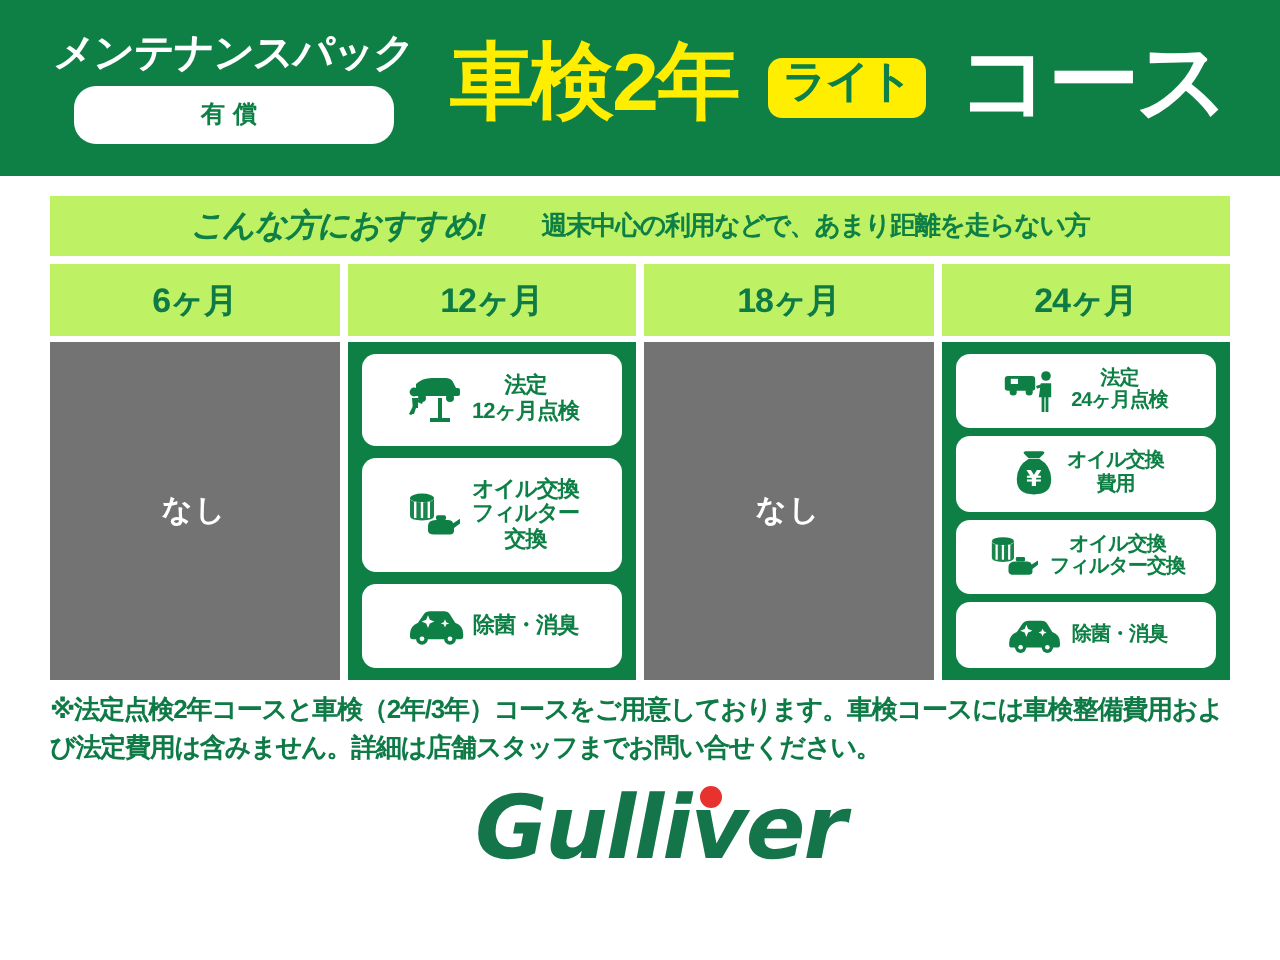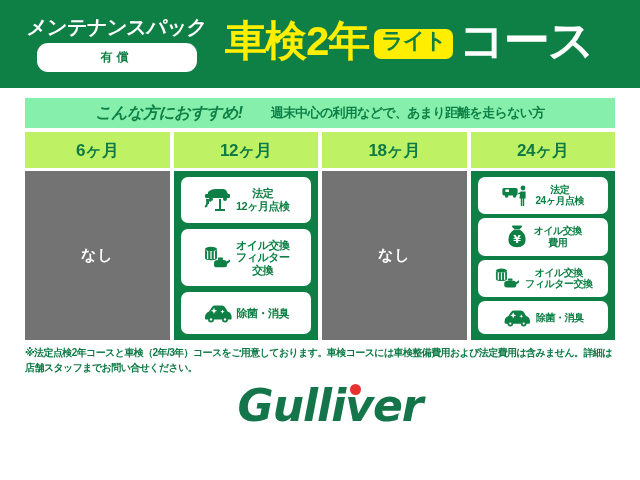--- a/index.html
+++ b/index.html
@@ -71,21 +71,21 @@
     letter-spacing: -2px;
     white-space: nowrap;
   }
   .hl-lite {
     background: #ffee00;
     color: #0e8045;
     font-size: 22px;
     font-weight: bold;
     border-radius: 7px;
     padding: 3px 7px 5px 7px;
-    margin: 0 6px;
+    margin: 0 16px;
     line-height: 1;
     letter-spacing: -1px;
     white-space: nowrap;
   }
   .hl-white {
     color: #ffffff;
     font-size: 46px;
     font-weight: bold;
     line-height: 1;
     letter-spacing: -2px;
@@ -93,21 +93,21 @@
   }
 
   
   .sheet {
     padding: 10px 25px 0 25px;
     box-sizing: border-box;
   }
 
   
   .rec-bar {
-    background: #86efac;
+    background: #bef264;
     height: 30px;
     display: flex;
     align-items: center;
     justify-content: center;
     gap: 28px;
     margin-bottom: 4px;
   }
   .rec-strong {
     color: #0e8045;
     font-size: 16px;
@@ -201,21 +201,21 @@
     letter-spacing: -0.5px;
     white-space: pre-line;
   }
   .col-body.four .card-label {
     font-size: 10px;
   }
 
   
   .disclaimer {
     color: #0e7a46;
-    font-size: 10px;
+    font-size: 13px;
     font-weight: bold;
     line-height: 1.45;
     letter-spacing: -0.6px;
     padding: 6px 0 0 0;
   }
 
   
   .logo-wrap {
     display: flex;
     align-items: center;

